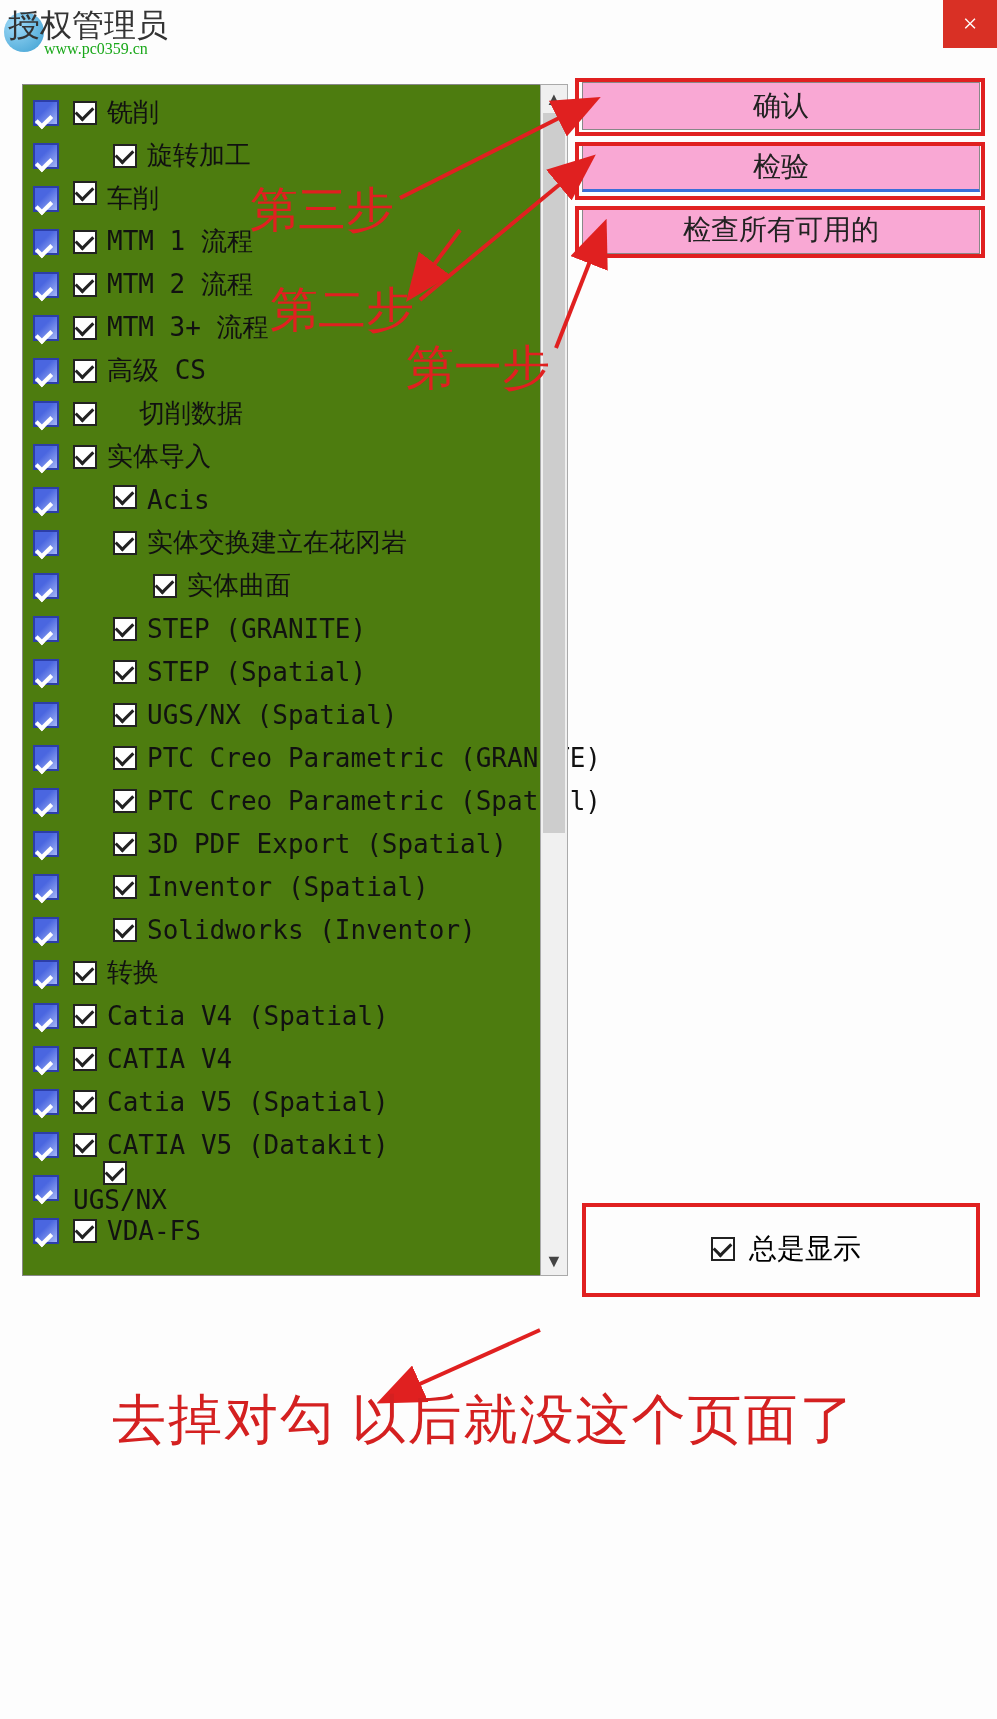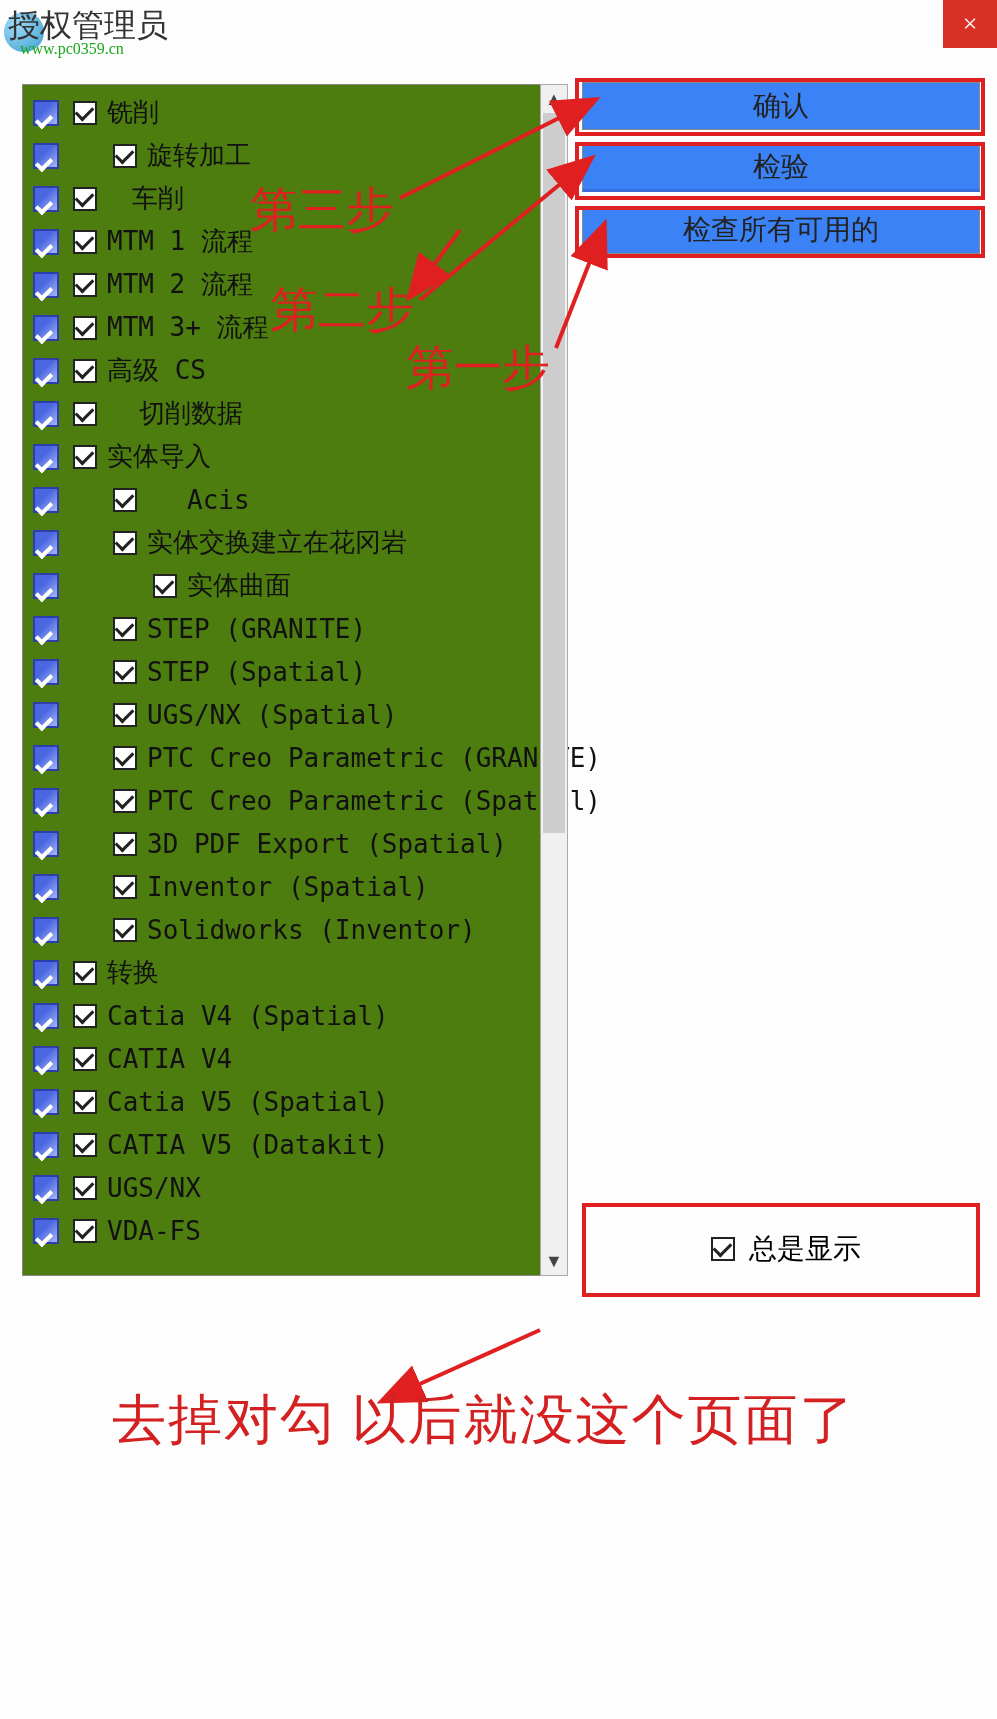--- a/index.html
+++ b/index.html
@@ -34,21 +34,21 @@
     font-size: 32px;
     position: absolute;
     top: 0;
     left: 0;
   }
   .wm-icon .url-text {
     color: #1aa81a;
     font-size: 16px;
     position: absolute;
     top: 36px;
-    left: 12px;
+    left: 36px;
   }
   .wm-icon .globe {
     position: absolute;
     top: 8px; left: -4px;
     width: 40px; height: 40px;
     border-radius: 50%;
     background: radial-gradient(circle at 30% 30%, #8fd4f7, #1a8ec9);
     opacity: 0.85;
   }
   .close-btn {
@@ -167,21 +167,21 @@
   }
   .right-buttons {
     position: absolute;
     top: 82px;
     left: 582px;
     width: 398px;
   }
   .right-btn {
     width: 100%;
     height: 48px;
-    background: #3b82f6;
+    background: #f9a8d4;
     border: 1px solid #888;
     display: flex;
     align-items: center;
     justify-content: center;
     font-size: 28px;
     color: #222;
     margin-bottom: 14px;
     cursor: pointer;
   }
   .right-btn.verify {
@@ -258,21 +258,21 @@
       </div>
       <div class="tree-row">
         <div class="blue-box"></div>
         <div class="indent-1" style="display: flex; align-items: center;">
           <div class="checkbox checked"></div>
           <span class="label">旋转加工</span>
         </div>
       </div>
       <div class="tree-row">
         <div class="blue-box"></div>
-        <div style="display: flex; align-items: center; gap: 25px;">
+        <div style="display: flex; ">
           <div class="checkbox checked"></div>
           <span class="label">车削</span>
         </div>
       </div>
       <div class="tree-row">
         <div class="blue-box"></div>
         <div style="display: flex; align-items: center;">
           <div class="checkbox checked"></div>
           <span class="label">MTM 1 流程</span>
         </div>
@@ -307,21 +307,21 @@
       </div>
       <div class="tree-row">
         <div class="blue-box"></div>
         <div style="display: flex; align-items: center;">
           <div class="checkbox checked"></div>
           <span class="label">实体导入</span>
         </div>
       </div>
       <div class="tree-row">
         <div class="blue-box"></div>
-        <div class="indent-1" style="display: flex; align-items: center; gap: 40px;">
+        <div class="indent-1" style="display: flex; align-items: flex-start;">
           <div class="checkbox checked"></div>
           <span class="label">Acis</span>
         </div>
       </div>
       <div class="tree-row">
         <div class="blue-box"></div>
         <div class="indent-1" style="display: flex; align-items: center;">
           <div class="checkbox checked"></div>
           <span class="label">实体交换建立在花冈岩</span>
         </div>
@@ -419,21 +419,21 @@
       </div>
       <div class="tree-row">
         <div class="blue-box"></div>
         <div style="display: flex; align-items: center;">
           <div class="checkbox checked"></div>
           <span class="label">CATIA V5 (Datakit)</span>
         </div>
       </div>
       <div class="tree-row">
         <div class="blue-box"></div>
-        <div style="display: flex; align-items: center;">
+        <div style="display: flex; align-items: center; flex-direction: column;">
           <div class="checkbox checked"></div>
           <span class="label">UGS/NX</span>
         </div>
       </div>
       <div class="tree-row">
         <div class="blue-box"></div>
         <div style="display: flex; align-items: center;">
           <div class="checkbox checked"></div>
           <span class="label">VDA-FS</span>
         </div>

